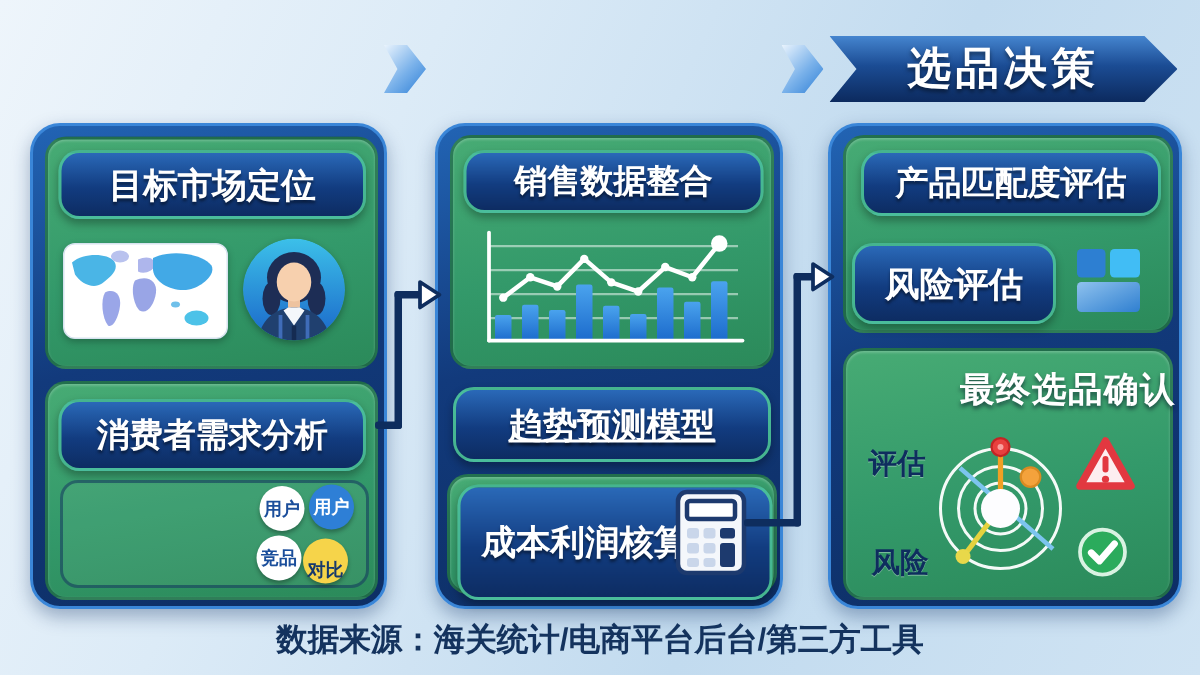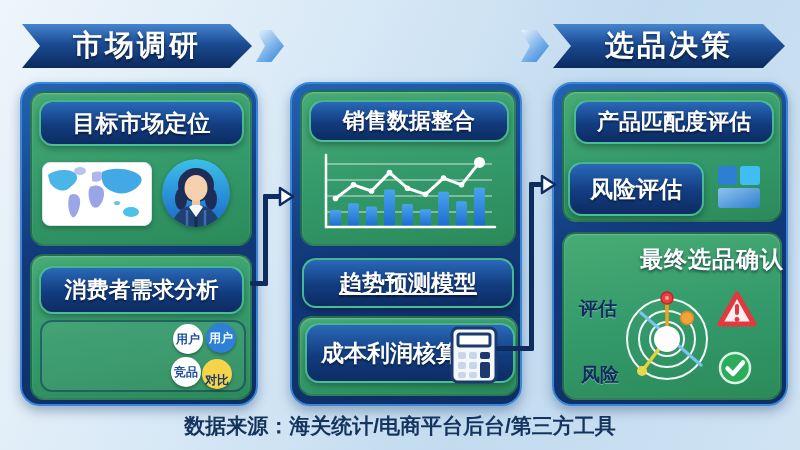--- a/index.html
+++ b/index.html
@@ -56,21 +56,21 @@
   #p1s2{left:8px;top:170px;width:222px;height:146px;}
   #p1pill2{left:7px;top:10px;width:205px;height:48px;font-size:22px;}
   #p1inner{left:8px;top:64px;width:206px;height:72px;}
   #p1pill3{left:4px;top:4px;width:112px;height:62px;font-size:22px;}
   #bdg1{left:131px;top:2px;} #bdg2{left:164px;top:1px;} #bdg3{left:129px;top:35px;} #bdg4{left:160px;top:37px;}
   #p2s1{left:8px;top:6px;width:216px;height:156px;}
   #p2pill1{left:7px;top:8px;width:200px;height:42px;font-size:22px;}
   #chart{left:14px;top:58px;}
   #p2pill2{left:10px;top:174px;width:212px;height:50px;font-size:23px;text-decoration:underline;}
   #p2s2{left:6px;top:232px;width:220px;height:80px;}
-  #p2pill3{left:5px;top:5px;width:210px;height:60px;font-size:23px;justify-content:flex-start;padding-left:14px;}
+  #p2pill3{left:5px;top:5px;width:210px;height:77px;font-size:23px;justify-content:flex-start;padding-left:14px;}
   #calc{left:150px;top:8px;}
   #p3s1{left:8px;top:6px;width:220px;height:132px;}
   #p3pill1{left:10px;top:8px;width:200px;height:44px;font-size:22px;}
   #p3pill2{left:4px;top:70px;width:136px;height:54px;font-size:23px;}
   #sq{left:152px;top:72px;}
   #p3s2{left:8px;top:148px;width:220px;height:168px;}
   #p3title{left:0;top:10px;width:220px;}
   #lblA{left:15px;top:62px;} #lblB{left:17px;top:128px;}
   #radar{left:48px;top:50px;}
   #warn{left:152px;top:56px;} #check{left:154px;top:117px;}
@@ -82,23 +82,20 @@
   #c2b{left:529px;top:182px;width:5px;height:169px;}
   #c2c{left:529px;top:182px;width:16px;height:5px;}
   #c2h{left:540px;top:174px;}
   #caption{left:0;top:412px;}
 </style>
 </head>
 <body>
 
 <div id="stage">
 
-  <div class="banner abs" id="b1">
-    <span>市场调研</span>
-  </div>
   <div class="sep abs" id="s1"></div>
   <div class="sep abs" id="s2"></div>
   <div class="banner abs" id="b3">
     <span>选品决策</span>
   </div>
 
   <div class="panel abs" id="p1">
     <div class="green abs" id="p1s1">
       <div class="pill abs" id="p1pill1">
         <span>目标市场定位</span>

